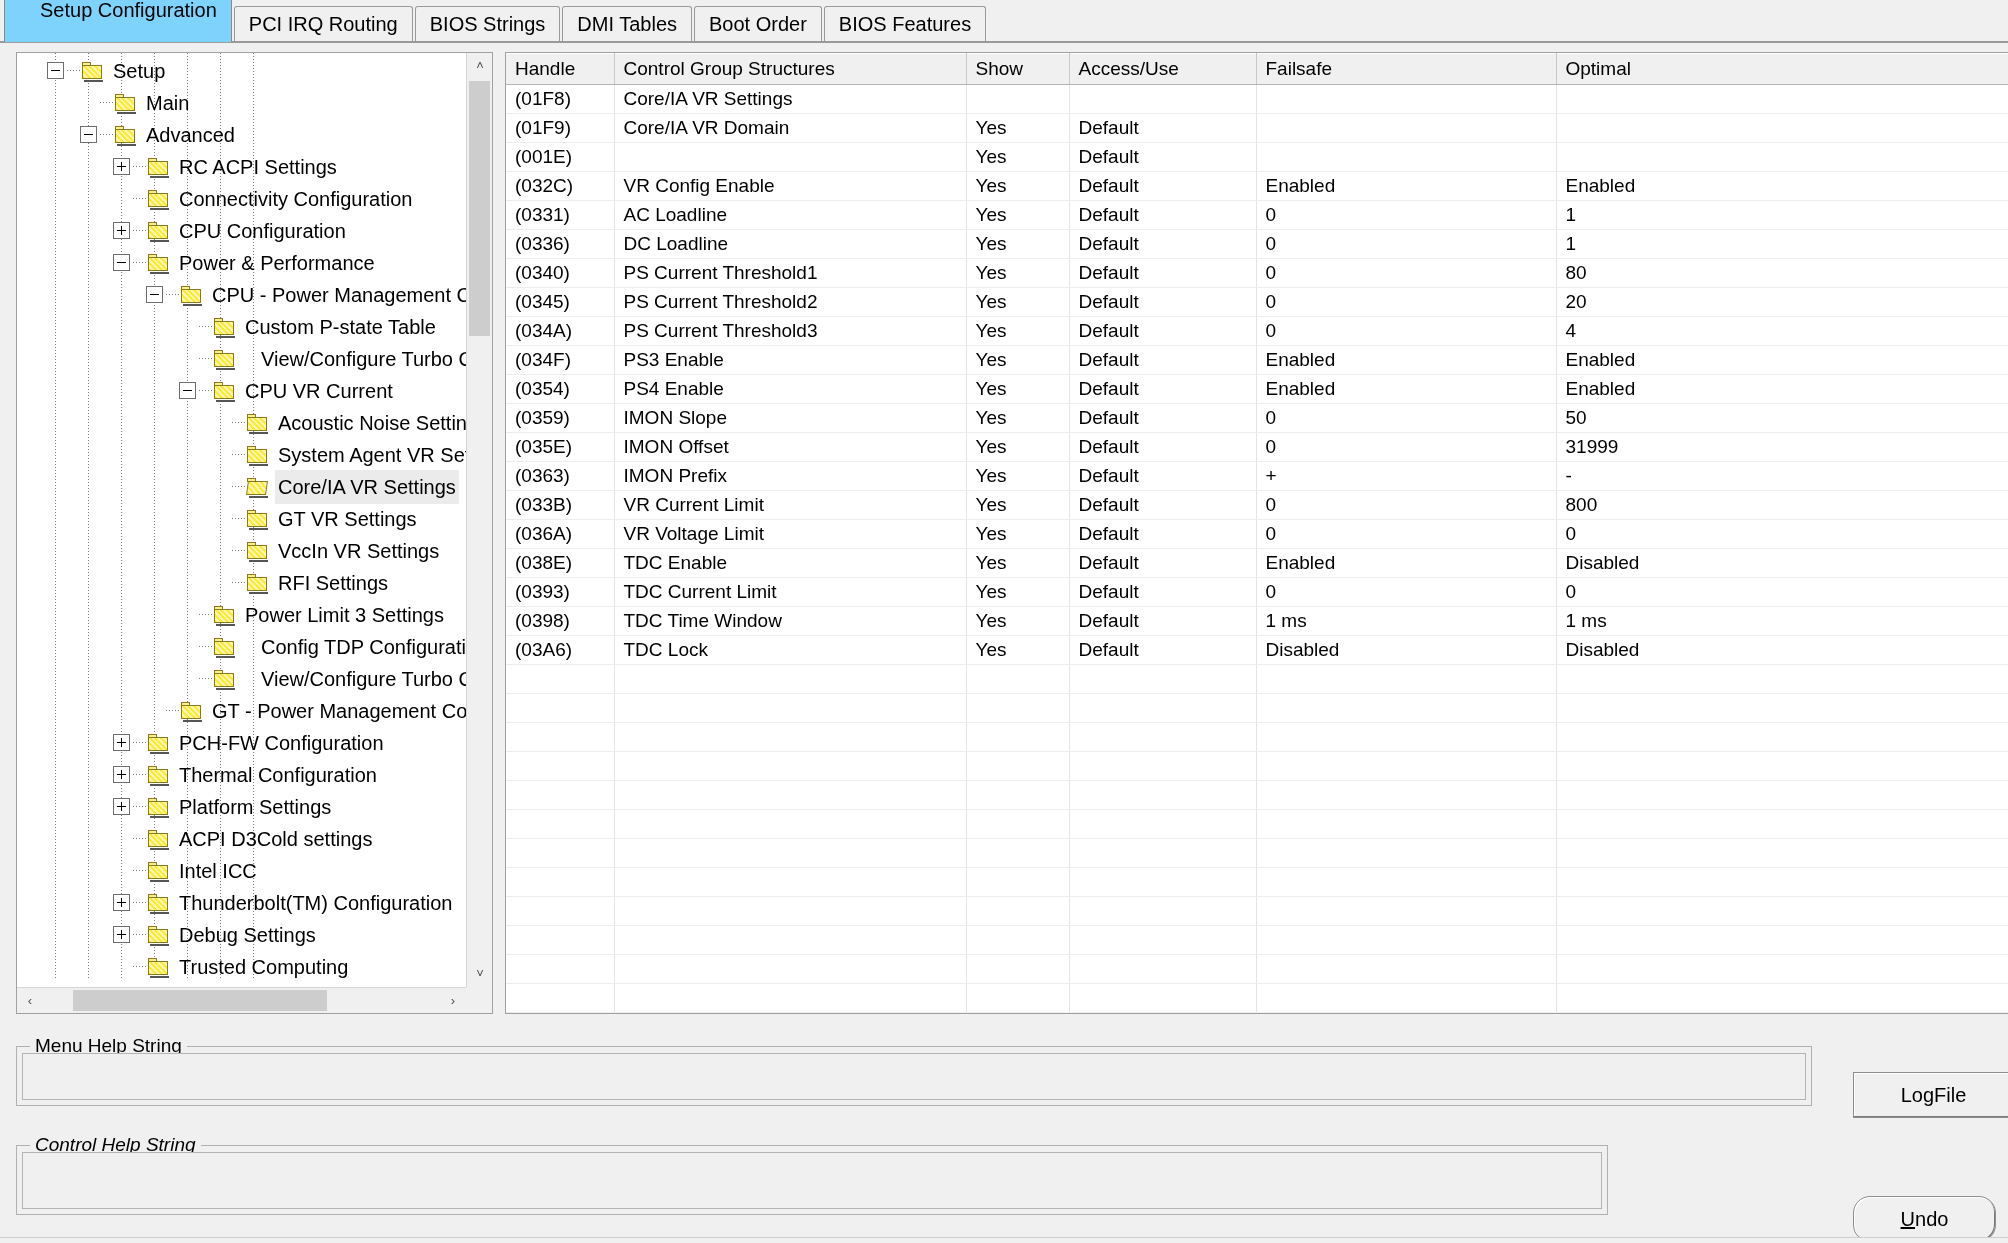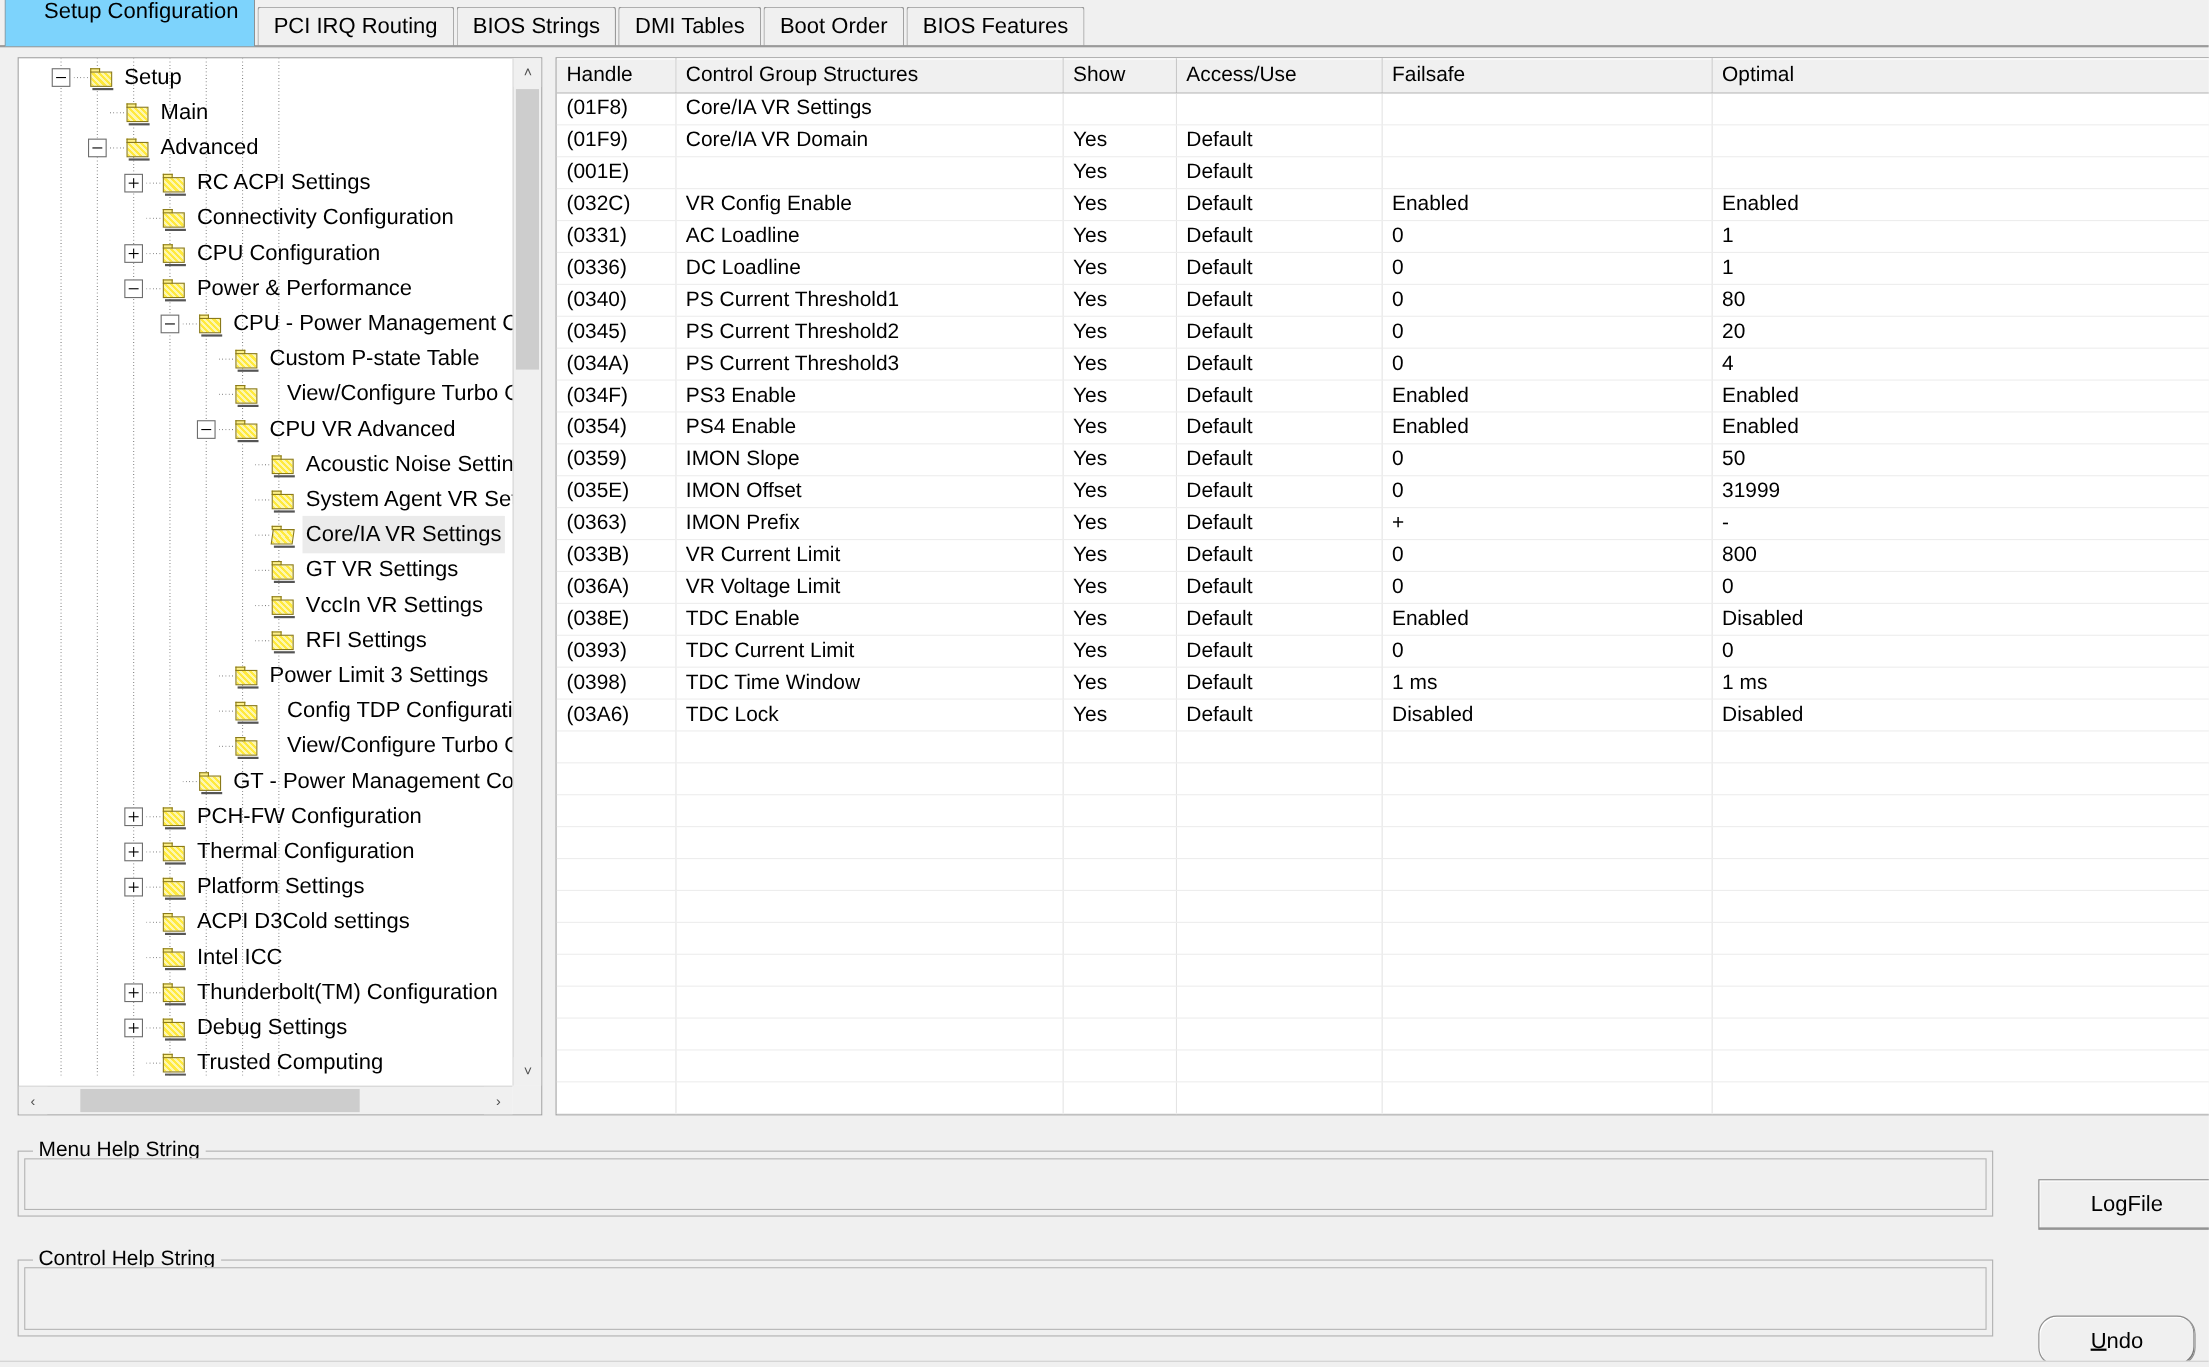--- a/index.html
+++ b/index.html
@@ -321,22 +321,23 @@
   }
   #menuhelp {
     left: 16px;
     top: 1002px;
     width: 1796px;
     height: 60px;
   }
   #ctrlhelp {
     left: 16px;
     top: 1101px;
-    width: 1796px;
+    width: 1592px;
     height: 70px;
+    font-style: italic;
   }
   .gb-field {
     position: absolute;
     left: 5px; right: 5px;
     top: 6px; bottom: 5px;
     background: #f0f0f0;
     border: 1px solid #b4b4b4;
     box-sizing: border-box;
   }
 
@@ -409,21 +410,21 @@
           <div class="tnode"><span style="display: inline-block; width: 30px;"></span><span class="tg"></span><span class="dots"></span><span class="folder"><span class="ftab"></span><span class="fbody"></span></span><span class="lbl">Setup</span></div>
           <div class="tnode"><span style="display: inline-block; width: 63px;"></span><span class="tgspace"></span><span class="dots"></span><span class="folder"><span class="ftab"></span><span class="fbody"></span></span><span class="lbl">Main</span></div>
           <div class="tnode"><span style="display: inline-block; width: 63px;"></span><span class="tg"></span><span class="dots"></span><span class="folder"><span class="ftab"></span><span class="fbody"></span></span><span class="lbl">Advanced</span></div>
           <div class="tnode"><span style="display: inline-block; width: 96px;"></span><span class="tg plus"></span><span class="dots"></span><span class="folder"><span class="ftab"></span><span class="fbody"></span></span><span class="lbl">RC ACPI Settings</span></div>
           <div class="tnode"><span style="display: inline-block; width: 96px;"></span><span class="tgspace"></span><span class="dots"></span><span class="folder"><span class="ftab"></span><span class="fbody"></span></span><span class="lbl">Connectivity Configuration</span></div>
           <div class="tnode"><span style="display: inline-block; width: 96px;"></span><span class="tg plus"></span><span class="dots"></span><span class="folder"><span class="ftab"></span><span class="fbody"></span></span><span class="lbl">CPU Configuration</span></div>
           <div class="tnode"><span style="display: inline-block; width: 96px;"></span><span class="tg"></span><span class="dots"></span><span class="folder"><span class="ftab"></span><span class="fbody"></span></span><span class="lbl">Power &amp; Performance</span></div>
           <div class="tnode"><span style="display: inline-block; width: 129px;"></span><span class="tg"></span><span class="dots"></span><span class="folder"><span class="ftab"></span><span class="fbody"></span></span><span class="lbl">CPU - Power Management Control</span></div>
           <div class="tnode"><span style="display: inline-block; width: 162px;"></span><span class="tgspace"></span><span class="dots"></span><span class="folder"><span class="ftab"></span><span class="fbody"></span></span><span class="lbl">Custom P-state Table</span></div>
           <div class="tnode"><span style="display: inline-block; width: 162px;"></span><span class="tgspace"></span><span class="dots"></span><span class="folder"><span class="ftab"></span><span class="fbody"></span></span><span class="lbl" style="margin-left: 16px;">View/Configure Turbo Options</span></div>
-          <div class="tnode"><span style="display: inline-block; width: 162px;"></span><span class="tg"></span><span class="dots"></span><span class="folder"><span class="ftab"></span><span class="fbody"></span></span><span class="lbl">CPU VR Advanced</span></div>
+          <div class="tnode"><span style="display: inline-block; width: 162px;"></span><span class="tg"></span><span class="dots"></span><span class="folder"><span class="ftab"></span><span class="fbody"></span></span><span class="lbl">CPU VR Current</span></div>
           <div class="tnode"><span style="display: inline-block; width: 195px;"></span><span class="tgspace"></span><span class="dots"></span><span class="folder"><span class="ftab"></span><span class="fbody"></span></span><span class="lbl">Acoustic Noise Settings</span></div>
           <div class="tnode"><span style="display: inline-block; width: 195px;"></span><span class="tgspace"></span><span class="dots"></span><span class="folder"><span class="ftab"></span><span class="fbody"></span></span><span class="lbl">System Agent VR Settings</span></div>
           <div class="tnode sel"><span style="display: inline-block; width: 195px;"></span><span class="tgspace"></span><span class="dots"></span><span class="folder open"><span class="ftab"></span><span class="fbody"></span></span><span class="lbl">Core/IA VR Settings</span></div>
           <div class="tnode"><span style="display: inline-block; width: 195px;"></span><span class="tgspace"></span><span class="dots"></span><span class="folder"><span class="ftab"></span><span class="fbody"></span></span><span class="lbl">GT VR Settings</span></div>
           <div class="tnode"><span style="display: inline-block; width: 195px;"></span><span class="tgspace"></span><span class="dots"></span><span class="folder"><span class="ftab"></span><span class="fbody"></span></span><span class="lbl">VccIn VR Settings</span></div>
           <div class="tnode"><span style="display: inline-block; width: 195px;"></span><span class="tgspace"></span><span class="dots"></span><span class="folder"><span class="ftab"></span><span class="fbody"></span></span><span class="lbl">RFI Settings</span></div>
           <div class="tnode"><span style="display: inline-block; width: 162px;"></span><span class="tgspace"></span><span class="dots"></span><span class="folder"><span class="ftab"></span><span class="fbody"></span></span><span class="lbl">Power Limit 3 Settings</span></div>
           <div class="tnode"><span style="display: inline-block; width: 162px;"></span><span class="tgspace"></span><span class="dots"></span><span class="folder"><span class="ftab"></span><span class="fbody"></span></span><span class="lbl" style="margin-left: 16px;">Config TDP Configurations</span></div>
           <div class="tnode"><span style="display: inline-block; width: 162px;"></span><span class="tgspace"></span><span class="dots"></span><span class="folder"><span class="ftab"></span><span class="fbody"></span></span><span class="lbl" style="margin-left: 16px;">View/Configure Turbo Options</span></div>
           <div class="tnode"><span style="display: inline-block; width: 129px;"></span><span class="tgspace"></span><span class="dots"></span><span class="folder"><span class="ftab"></span><span class="fbody"></span></span><span class="lbl">GT - Power Management Control</span></div>

